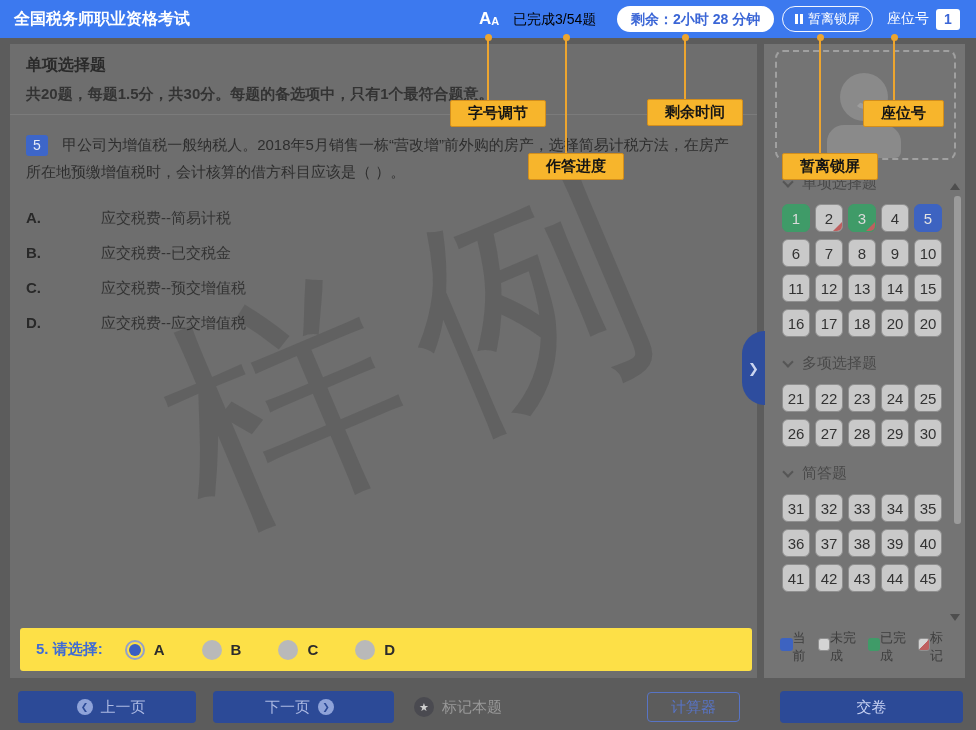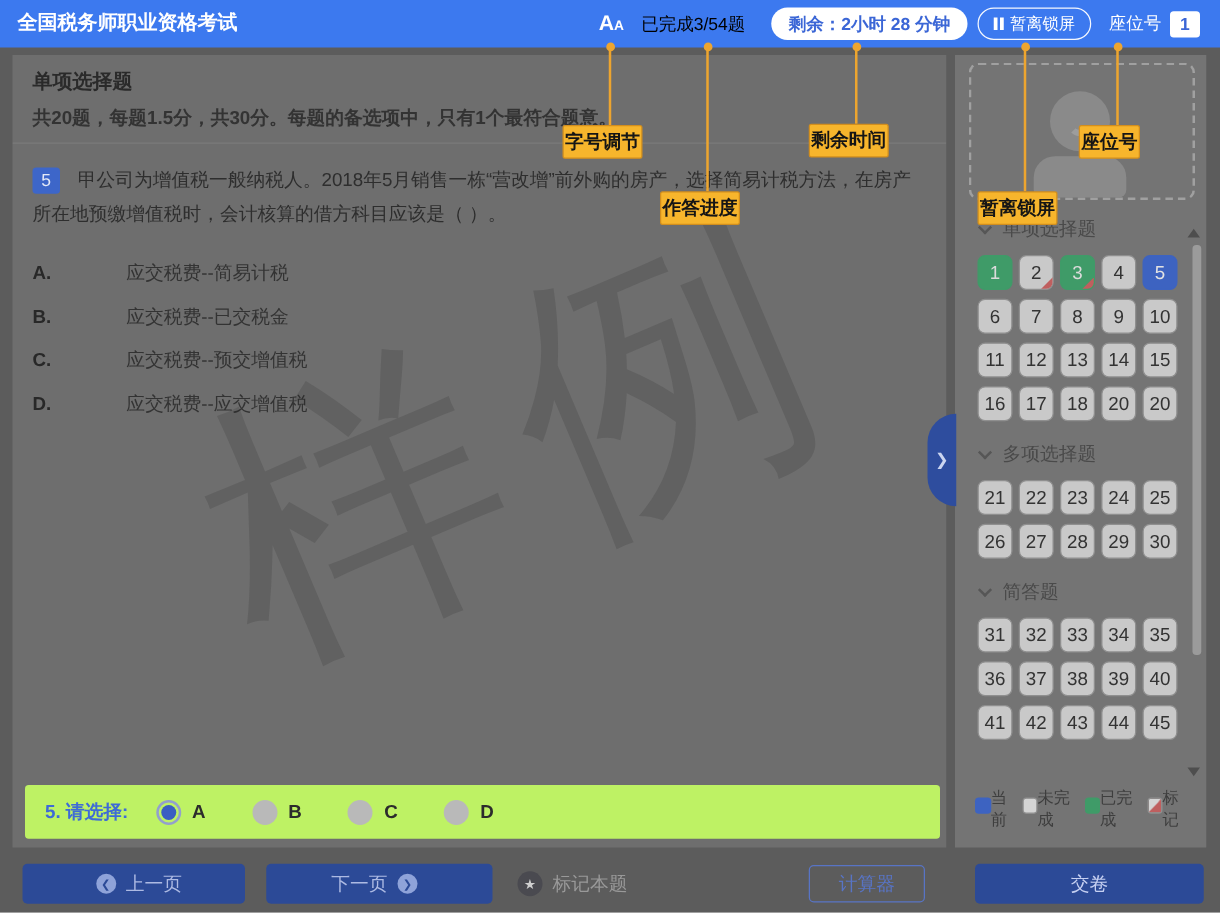--- a/index.html
+++ b/index.html
@@ -16,42 +16,42 @@
   .hdr-progress { position:absolute; left:513px; top:0; line-height:38px; color:#000000; font-size:14px; }
   .hdr-time { position:absolute; left:617px; top:6px; height:26px; line-height:26px; padding:0 14px; background:#FFFFFF; border-radius:13px; color:#3B66D6; font-size:14px; font-weight:600; }
   .hdr-pause { position:absolute; left:782px; top:6px; height:26px; padding:0 12px; border:1px solid rgba(255,255,255,.95); border-radius:13px; color:#FFFFFF; font-size:13px; display:flex; align-items:center; background:transparent; cursor:pointer; }
   .pause-icon { display:inline-block; width:3px; height:10px; background:#FFF; box-shadow:5px 0 0 #FFF; margin-right:10px; }
   .hdr-seat { position:absolute; left:887px; top:0; height:38px; display:flex; align-items:center; color:#FFFFFF; font-size:14px; }
   .seat-box { display:inline-block; width:24px; height:21px; margin-left:7px; background:#FFFFFF; border-radius:3px; color:#3B66D6; font-weight:700; font-size:14px; text-align:center; line-height:21px; }
 
   
   .co-line { position:absolute; width:2px; background:#EDA52F; z-index:48; }
   .co-dot { position:absolute; width:7px; height:7px; border-radius:50%; background:#EDA52F; top:34px; z-index:49; }
-  .co { position:absolute; background:#F7B52C; border:1px solid #D28E1D; border-radius:2px; color:#151515; font-size:15px; font-weight:700; padding:3px 1px; z-index:50; white-space:nowrap; }
+  .co { position:absolute; background:#F7B52C; border:1px solid #D28E1D; border-radius:2px; color:#151515; font-size:15px; font-weight:700; padding:3px 17px; z-index:50; white-space:nowrap; }
   .l1 { left:487px; top:38px; height:62px; } .d1 { left:485px; } .c1 { left:450px; top:100px; }
   .l2 { left:565px; top:38px; height:115px; } .d2 { left:563px; } .c2 { left:528px; top:153px; }
   .l3 { left:684px; top:38px; height:61px; } .d3 { left:682px; } .c3 { left:647px; top:99px; }
   .l4 { left:819px; top:38px; height:115px; } .d4 { left:817px; } .c4 { left:782px; top:153px; }
   .l5 { left:893px; top:38px; height:62px; } .d5 { left:891px; } .c5 { left:863px; top:100px; }
 
   
   .panel { position:absolute; left:10px; top:44px; width:747px; height:634px; background:#6E6E6E; overflow:hidden; }
   .sec-title { margin:11px 0 0 16px; font-size:16px; font-weight:700; color:#2A2A2A; }
   .sec-desc { margin:9px 16px 0; font-size:15px; font-weight:700; color:#333333; }
   .divider { margin-top:10px; border-top:1px solid #7B7B7B; }
   .question { margin:16px 18px 0 16px; font-size:15px; color:#2E2E2E; line-height:1.8; }
   .qnum { display:inline-block; min-width:22px; height:21px; padding:0 4px; background:#3D66C9; color:#E4E9F7; border-radius:3px; text-align:center; line-height:21px; font-size:14px; margin-right:10px; }
   .options { margin:24px 0 0 16px; }
   .option { margin-bottom:16px; font-size:15px; cursor:pointer; }
   .opt-letter { font-weight:700; color:#282828; margin-right:12px; }
   .opt-text { color:#333333;margin-left:48px; }
   .watermark { position:absolute; left:130px; top:150px; width:560px; text-align:center; font-size:235px; letter-spacing:28px; color:rgba(30,30,30,0.16); transform:rotate(-23deg); pointer-events:none; white-space:nowrap; }
 
   
-  .answer-bar { position:absolute; left:10px; right:5px; bottom:7px; height:43px; background:#bef264; border-radius:3px; display:flex; align-items:center; padding-left:16px; }
+  .answer-bar { position:absolute; left:10px; right:5px; bottom:7px; height:43px; background:#fde047; border-radius:3px; display:flex; align-items:center; padding-left:16px; }
   .ab-prompt { color:#3E6BD6; font-weight:700; font-size:15px; margin-right:22px; }
   .choice { display:flex; align-items:center; margin-right:37px; cursor:pointer; }
   .radio { width:20px; height:20px; border-radius:50%; background:#B9B9B9; margin-right:9px; position:relative; }
   .radio.sel { background:transparent; border:2px solid #93A0CC; }
   .radio.sel::after { content:''; position:absolute; left:2px; top:2px; width:12px; height:12px; border-radius:50%; background:#3A5EC2; }
   .choice-label { font-weight:700; color:#2C2C2C; font-size:15px; }
 
   
   .sidebar { position:absolute; left:764px; top:44px; width:201px; height:634px; background:#747474; }
   .webcam { position:absolute; left:11px; top:6px; width:181px; height:110px; border:2px dashed #A0A0A0; border-radius:8px; }

